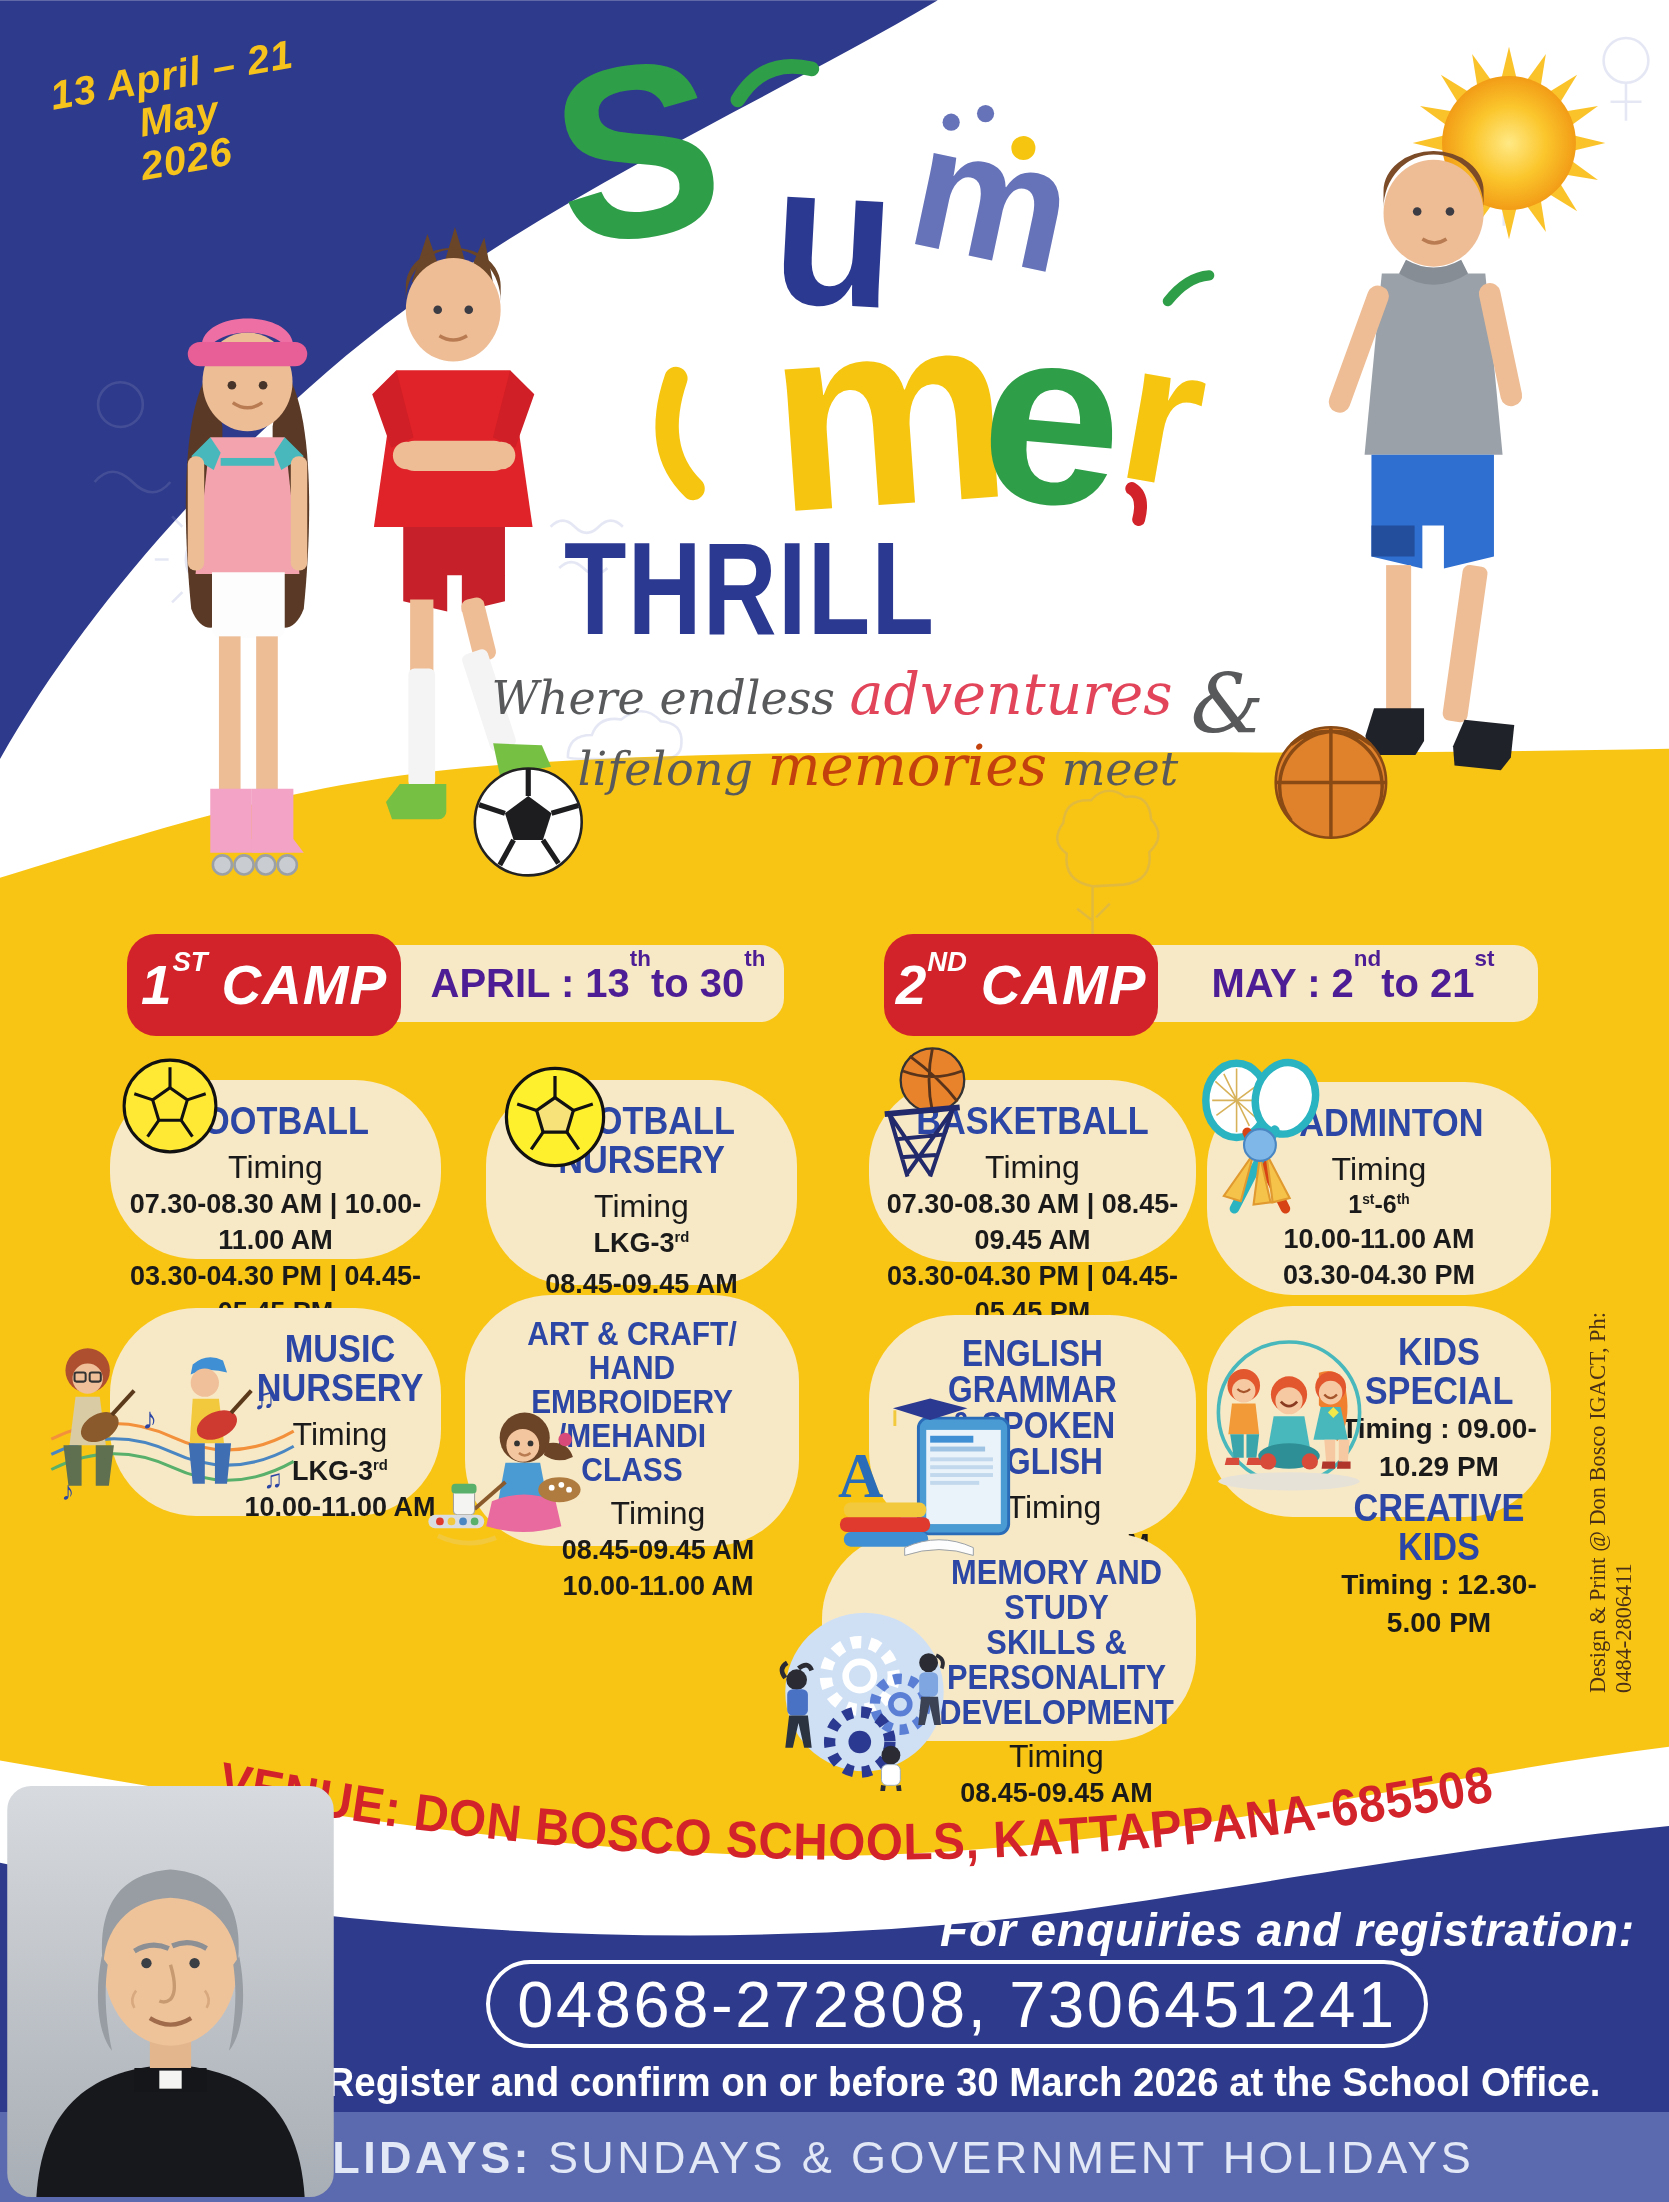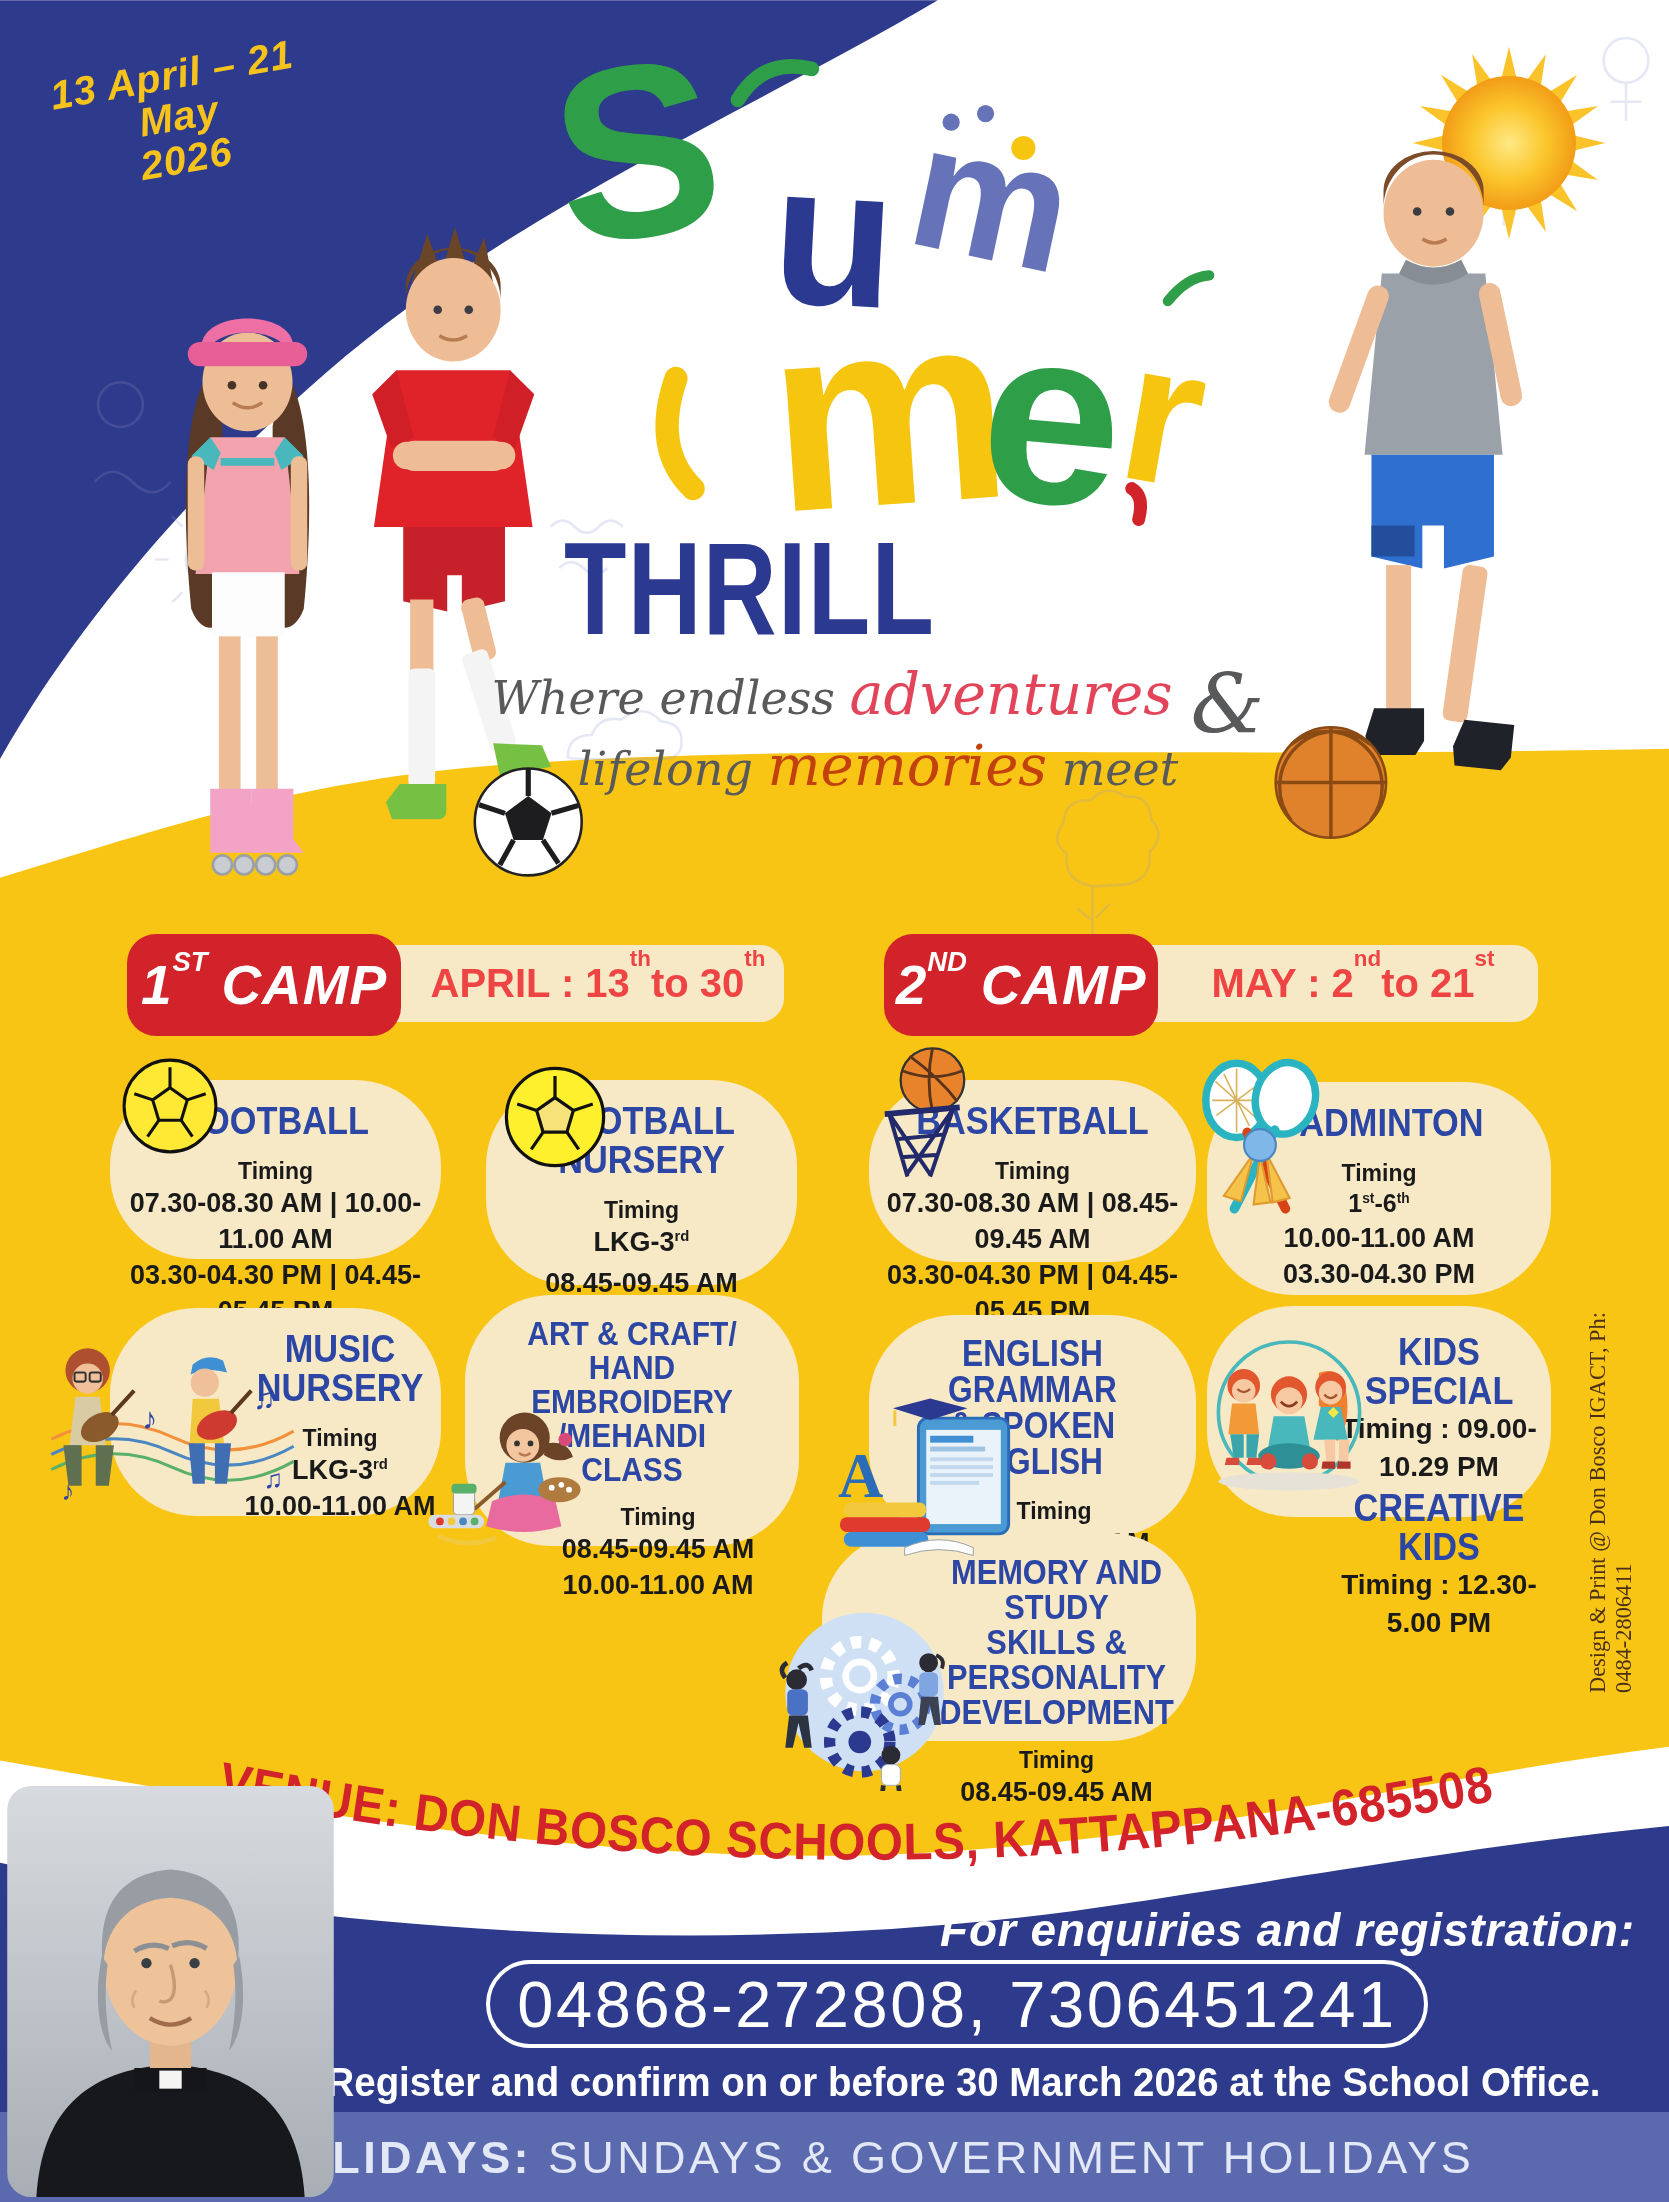--- a/index.html
+++ b/index.html
@@ -25,31 +25,31 @@
   .t-n{font-size:46px}.t-adv{font-size:57px;color:#e2455a}.t-amp{font-size:83px;vertical-align:-19px}
   .t-mem{font-size:56px;color:#c2410c}
 
   
   .campband{position:absolute;background:#f8e9c6;border-radius:24px;z-index:3}
   .campbox{position:absolute;background:#d2232a;border-radius:29px;color:#fff;z-index:4;
     display:flex;align-items:center;justify-content:center;font-style:italic;font-weight:700}
   .campbox .big{font-size:55px;letter-spacing:0.9px}
   .campbox .ord{font-size:27.5px;align-self:flex-start;margin-top:12px}
   .campbox .word{margin-left:13.8px}
-  .campdate{position:absolute;z-index:4;color:#ef4444;font-weight:700;font-size:40px;
+  .campdate{position:absolute;z-index:4;color:#4c1d95;font-weight:700;font-size:40px;
     display:flex;align-items:center;justify-content:center}
   .campdate sup{font-size:22.4px;align-self:flex-start;margin-top:13.8px}
 
   
   .card{position:absolute;background:#f8e9c6;border-radius:86px;text-align:center;
     color:#1a1a1a;z-index:3;padding-top:20.6px}
   .ctitle{color:#2b46a5;font-weight:700;font-size:39px;line-height:1.0;
     transform:scaleX(.88);transform-origin:center}
   .ctitle.small{font-size:34px}
-  .tlabel{font-weight:700;font-size:23px;margin-top:18px}
+  .tlabel{font-weight:400;font-size:32px;margin-top:9px}
   .tline{font-weight:700;font-size:27px;line-height:1.34}
   .icon{position:absolute;z-index:4}
 
   
   .foot-label{position:absolute;left:293px;width:1342px;top:1903px;text-align:right;z-index:4;
     color:#fff;font-style:italic;font-weight:700;font-size:46px;letter-spacing:0.9px}
   .pill{position:absolute;left:486px;top:1960px;width:942px;height:88px;border:4.3px solid #fff;
     border-radius:52px;z-index:4;display:flex;align-items:center;justify-content:center;
     color:#fff;font-size:65px;letter-spacing:2.6px}
   .register{position:absolute;left:258px;width:1411px;top:2060px;text-align:center;z-index:4;

